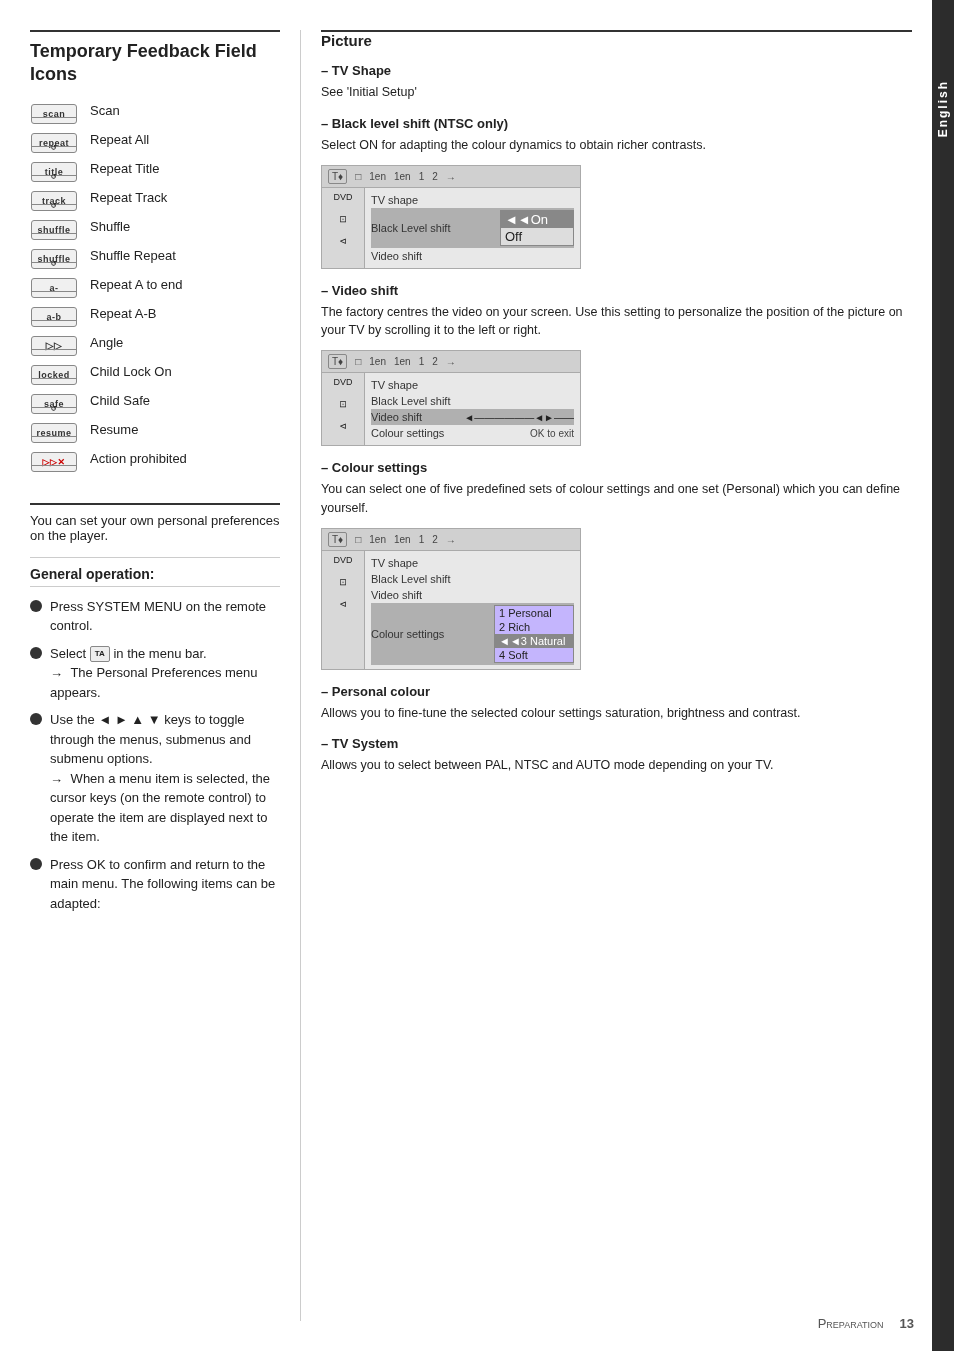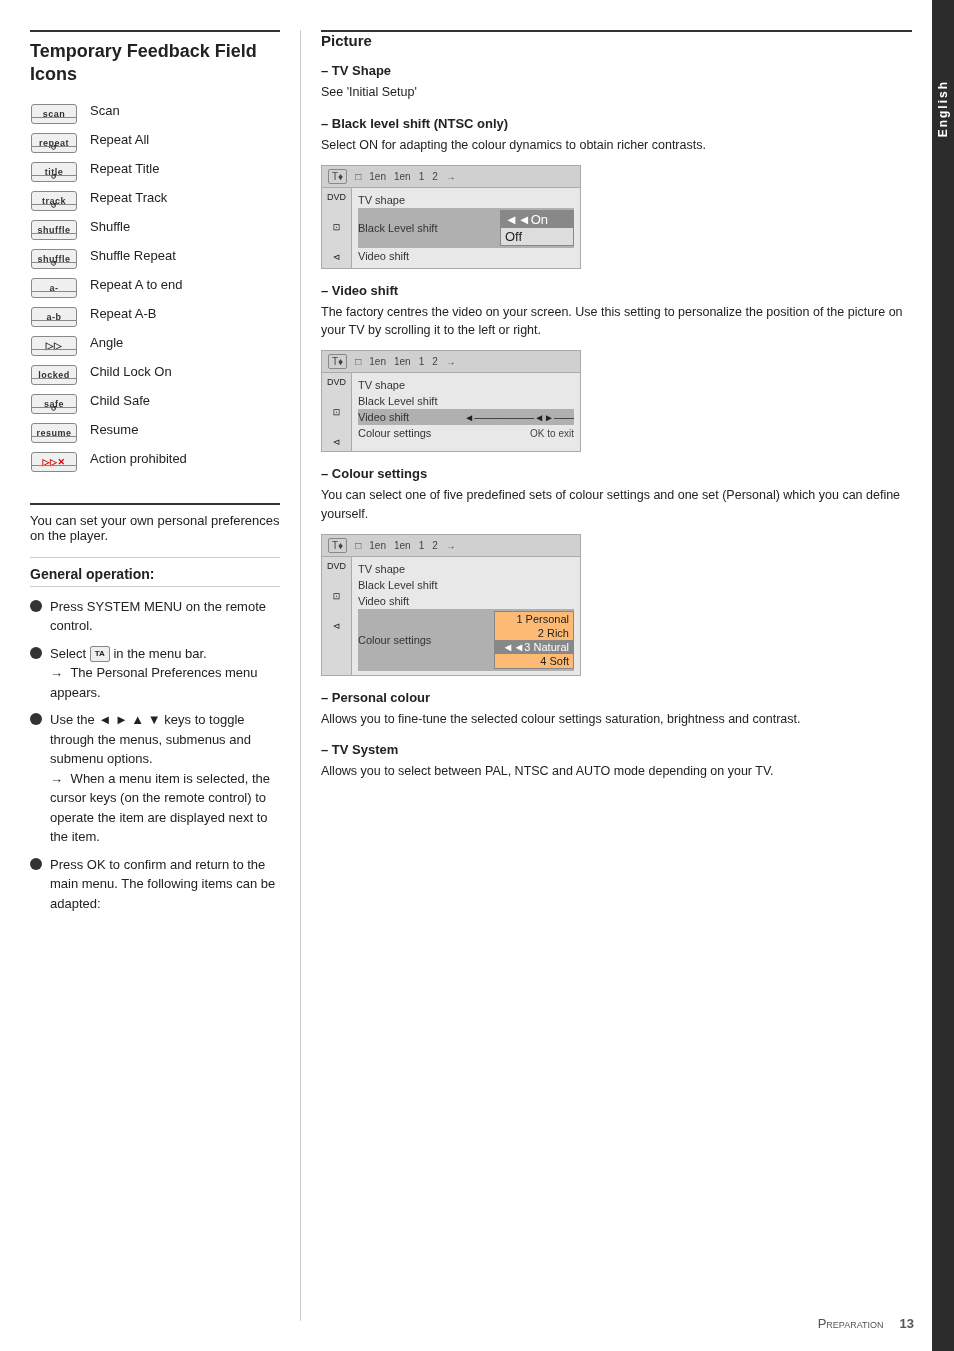--- a/index.html
+++ b/index.html
@@ -215,28 +215,28 @@
       font-size: 9px;
       color: #666;
       border: 1px solid #888;
       padding: 1px 3px;
       border-radius: 2px;
     }
     .dvd-menu-body {
       display: flex;
     }
     .dvd-menu-left {
-      width: 30px;
+      width: 43px;
       background: #d8d8d8;
       border-right: 1px solid #aaa;
       padding: 4px;
       display: flex;
       flex-direction: column;
       align-items: center;
-      gap: 20px;
+      gap: 12px;
       font-size: 9px;
     }
     .dvd-menu-right {
       flex: 1;
       padding: 4px 6px;
     }
     .dvd-row {
       display: flex;
       align-items: center;
       padding: 2px 0;
@@ -263,24 +263,23 @@
       color: #fff;
     }
     .ok-to-exit {
       font-size: 10px;
       color: #444;
       margin-left: 4px;
     }
 
     .colour-options {
       border: 1px solid #888;
-      background: #fdba74;
+      background: #c4b5fd;
       font-size: 11px;
       min-width: 80px;
-      text-align: right;
     }
     .colour-opt {
       padding: 1px 4px;
     }
     .colour-opt.active {
       background: #888;
       color: #fff;
     }
 
     

